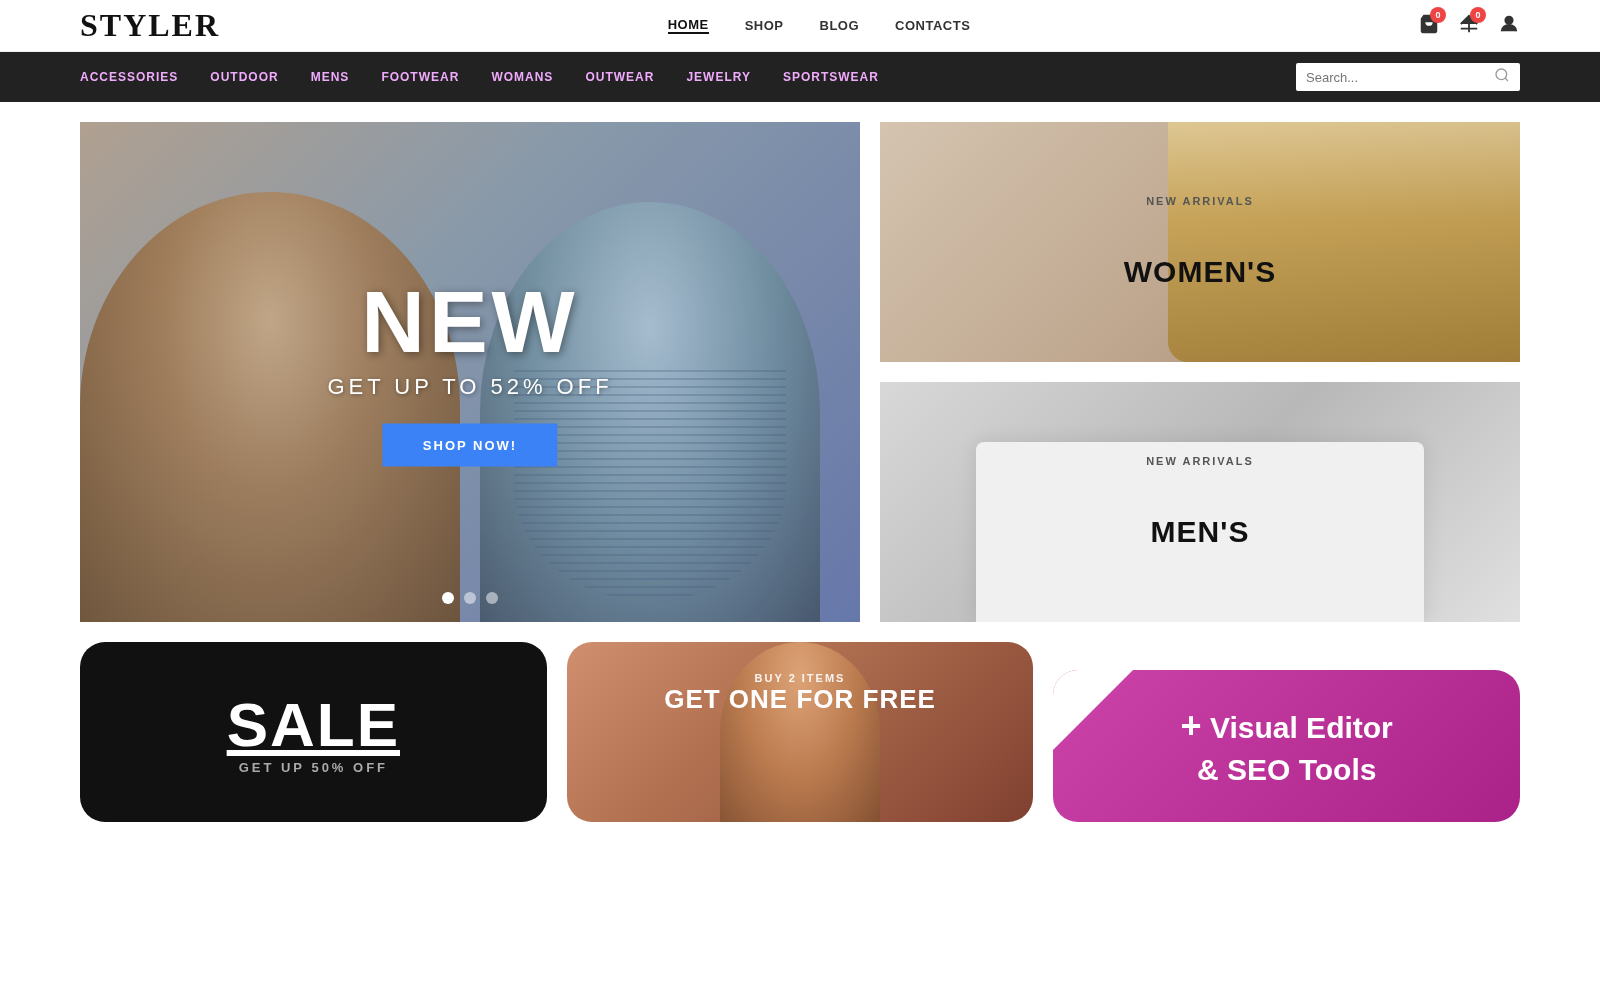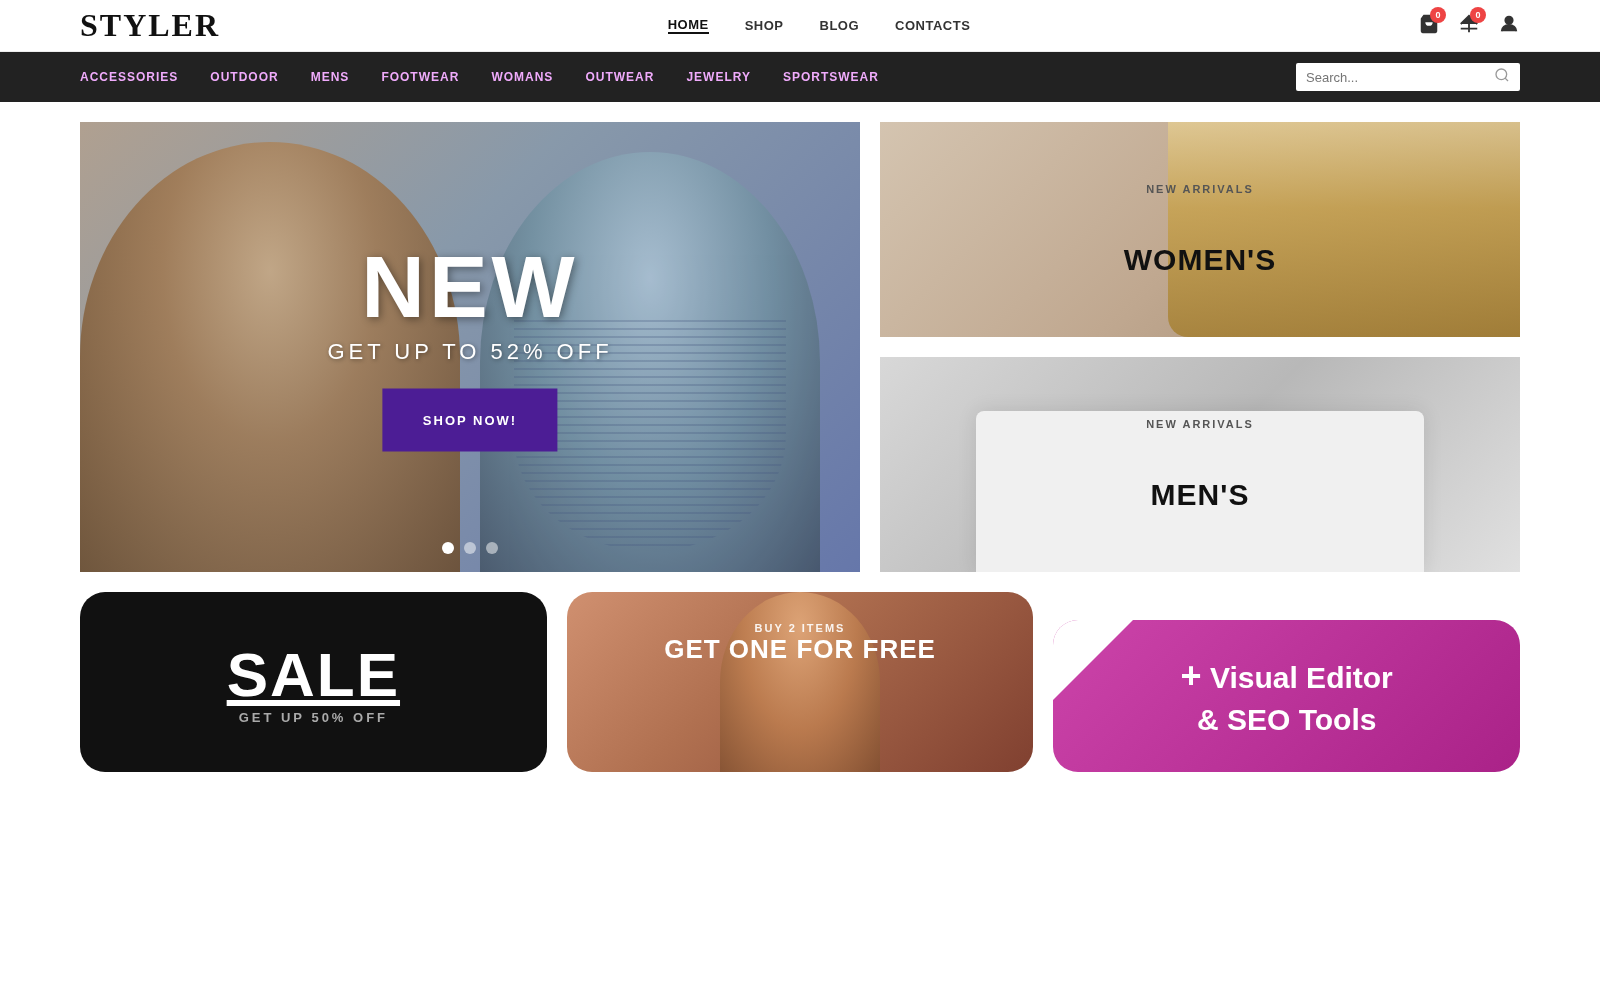--- a/index.html
+++ b/index.html
@@ -119,21 +119,21 @@
     
     .main-content {
       padding: 20px 80px;
       display: flex;
       gap: 20px;
     }
 
     
     .hero-slider {
       flex: 0 0 780px;
-      height: 450px;
+      height: 500px;
       position: relative;
       overflow: hidden;
       background: #888;
     }
     .hero-bg {
       width: 100%;
       height: 100%;
       background: linear-gradient(135deg, #b0a090 0%, #8899aa 40%, #6677aa 100%);
       position: absolute;
       top: 0; left: 0;
@@ -188,23 +188,23 @@
     }
     .hero-subtitle {
       font-size: 22px;
       font-weight: 400;
       letter-spacing: 4px;
       margin-top: 8px;
       text-shadow: 1px 1px 4px rgba(0,0,0,0.4);
     }
     .hero-btn {
       display: inline-block;
-      background: #4c1d95;
+      background: #3b82f6;
       color: #fff;
-      padding: 24px 40px;
+      padding: 14px 40px;
       margin-top: 24px;
       font-size: 13px;
       font-weight: 700;
       letter-spacing: 2px;
       text-transform: uppercase;
       cursor: pointer;
       border: none;
     }
     .hero-dots {
       position: absolute;

